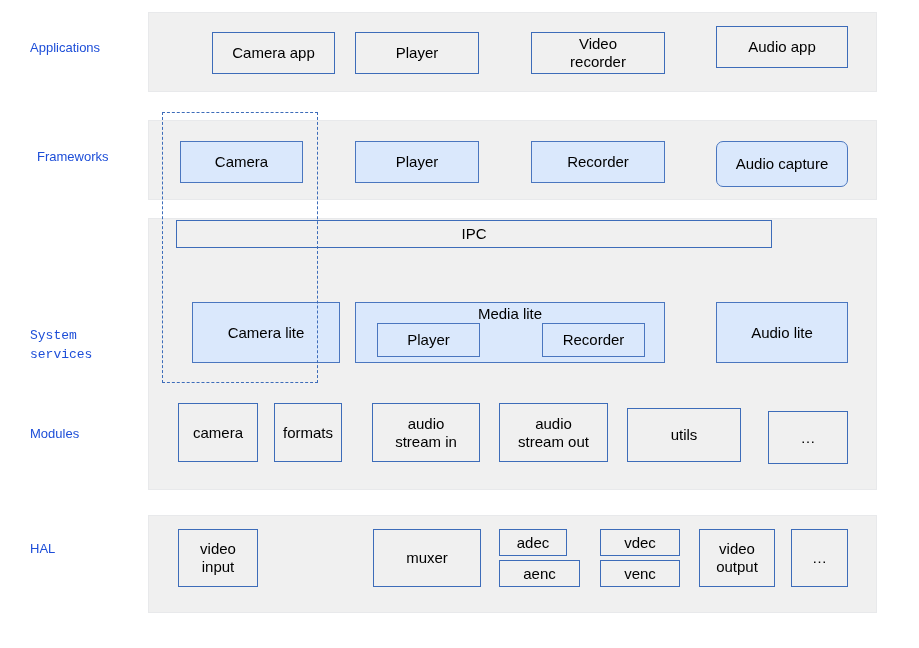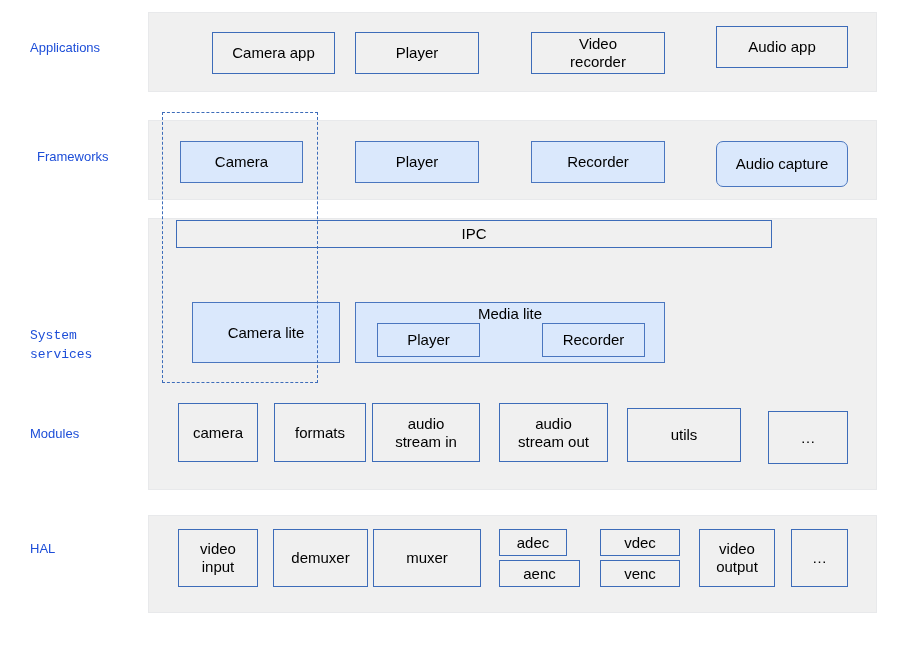--- a/index.html
+++ b/index.html
@@ -109,33 +109,33 @@
   <div class="node" style="left:176px; top:220px; width:596px; height:28px;">IPC</div>
 
   <div class="node blue" style="left:192px; top:302px; width:148px; height:61px;">Camera lite</div>
 
   <div class="node blue group" style="left:355px; top:302px; width:310px; height:61px;">
     <span class="group-caption">Media lite</span>
     <span class="node" style="left:21px; top:20px; width:103px; height:34px; background:#dae8fc; border-color:#4a76bf;">Player</span>
     <span class="node" style="left:186px; top:20px; width:103px; height:34px; background:#dae8fc; border-color:#4a76bf;">Recorder</span>
   </div>
 
+  <div class="node blue" style="left:716px; top:302px; width:132px; height:61px;">Audio lite</div>
 
   <div class="node" style="left:178px; top:403px; width:80px; height:59px;">camera</div>
-  <div class="node" style="left:274px; top:403px; width:92px; height:59px;">formats</div>
+  <div class="node" style="left:274px; top:403px; width:68px; height:59px;">formats</div>
   <div class="node" style="left:372px; top:403px; width:108px; height:59px;">audio
 stream in</div>
   <div class="node" style="left:499px; top:403px; width:109px; height:59px;">audio
 stream out</div>
   <div class="node" style="left:627px; top:408px; width:114px; height:54px;">utils</div>
   <div class="node" style="left:768px; top:411px; width:80px; height:53px;">…</div>
 
   <div class="node" style="left:178px; top:529px; width:80px; height:58px;">video
 input</div>
-  <div class="node" style="left:273px; top:529px; width:95px; height:58px;">demuxer</div>
   <div class="node" style="left:373px; top:529px; width:108px; height:58px;">muxer</div>
   <div class="node" style="left:499px; top:529px; width:68px; height:27px;">adec</div>
   <div class="node" style="left:499px; top:560px; width:81px; height:27px;">aenc</div>
   <div class="node" style="left:600px; top:529px; width:80px; height:27px;">vdec</div>
   <div class="node" style="left:600px; top:560px; width:80px; height:27px;">venc</div>
   <div class="node" style="left:699px; top:529px; width:76px; height:58px;">video
 output</div>
   <div class="node" style="left:791px; top:529px; width:57px; height:58px;">…</div>
 
   <div class="dashed-region" style="left:162px; top:112px; width:156px; height:271px;"></div>

